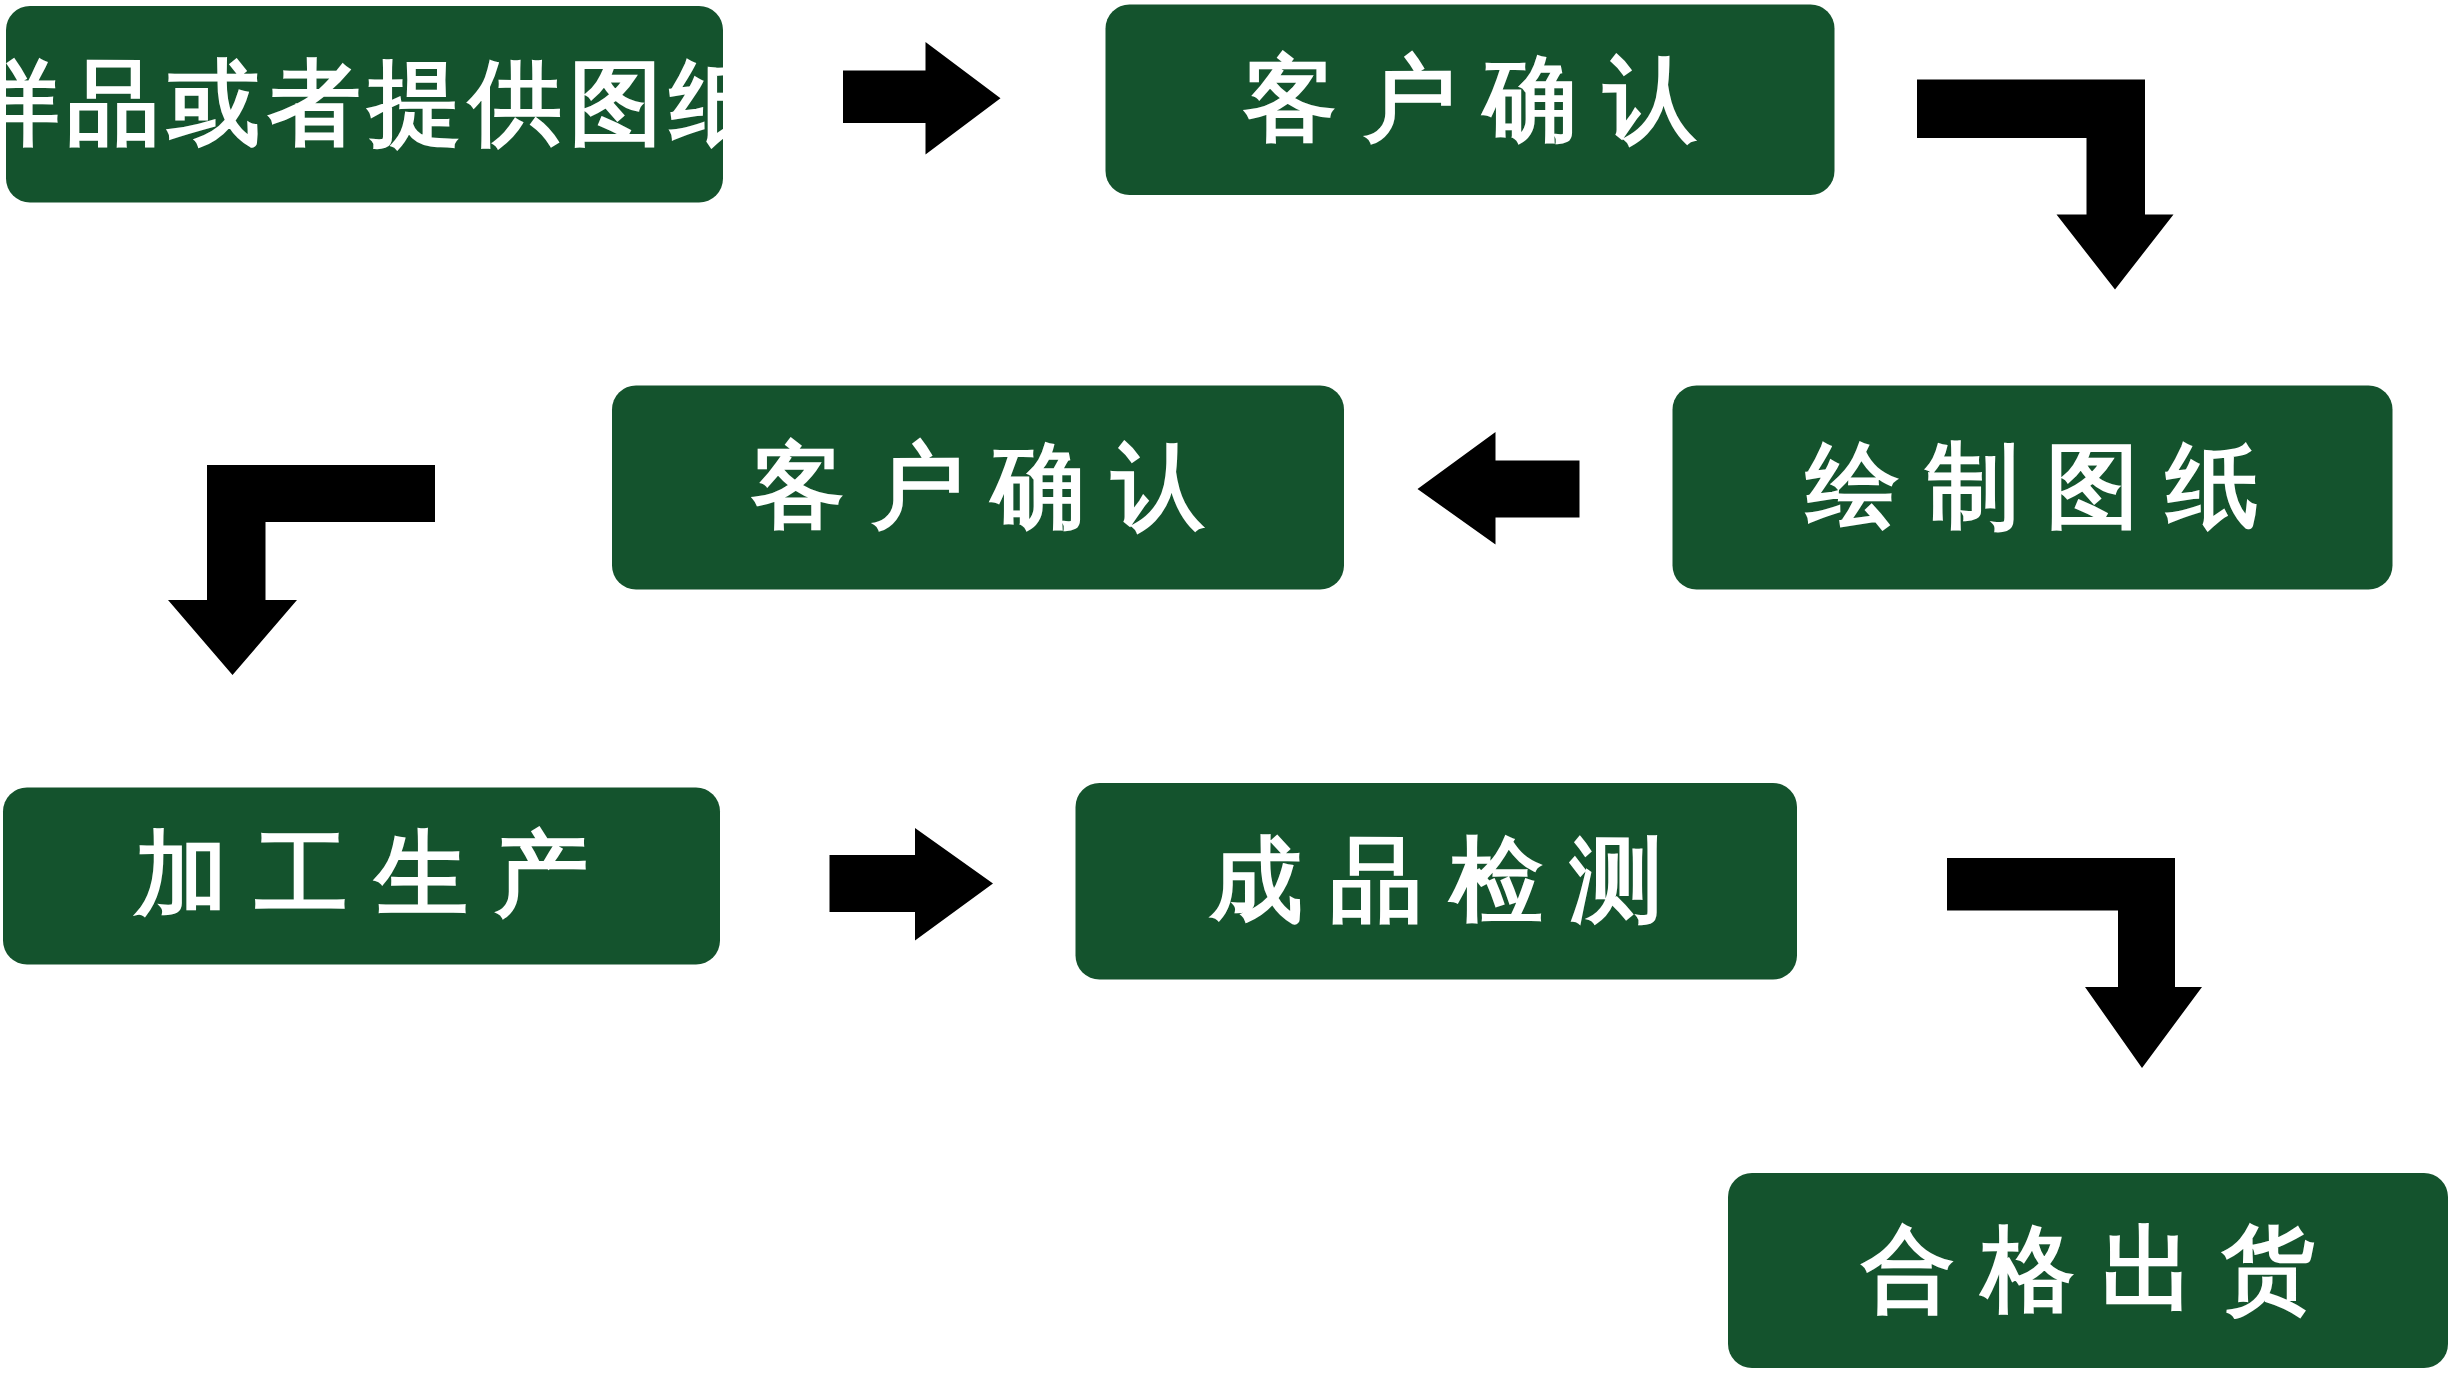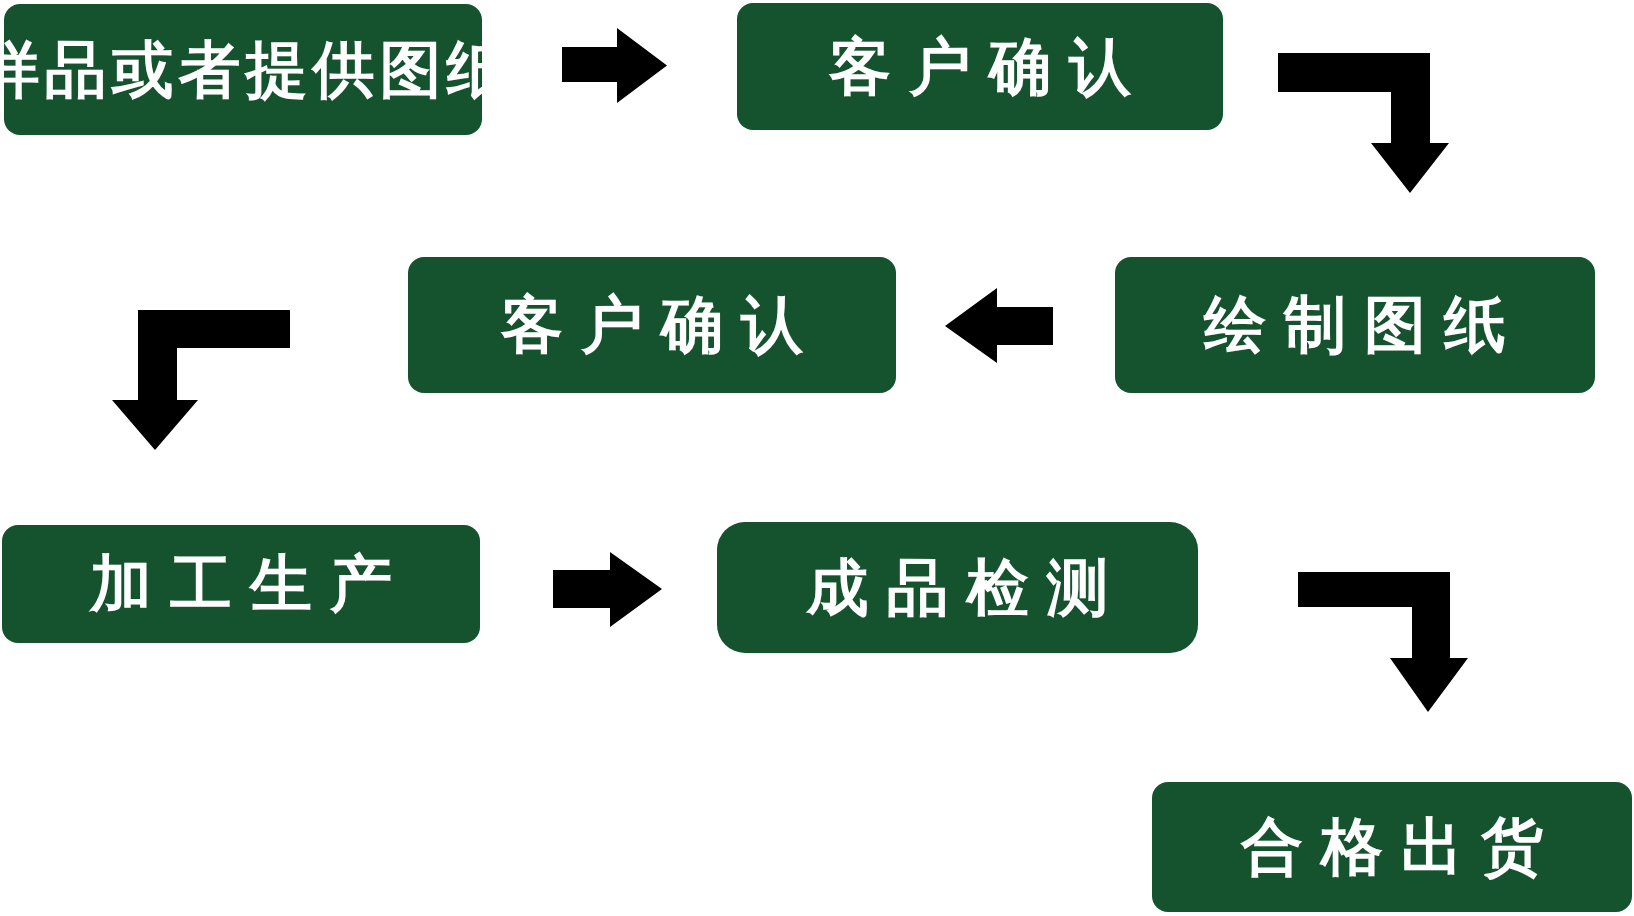--- a/index.html
+++ b/index.html
@@ -34,21 +34,21 @@
   }
   .ls-wide .label  { letter-spacing: 18px; margin-right: -18px; }
   .ls-tight .label { letter-spacing: 5px;  margin-right: -5px;  }
 
   
   #node-sample  { left: 4px;    top: 4px;   width: 478px; height: 131px; }
   #node-payment { left: 737px;  top: 3px;   width: 486px; height: 127px; }
   #node-draw    { left: 1105px; top: 257px; width: 480px; height: 136px; margin-left: 10px; }
   #node-confirm { left: 408px;  top: 257px; width: 488px; height: 136px; }
   #node-produce { left: 2px;    top: 525px; width: 478px; height: 118px; }
-  #node-inspect { left: 717px;  top: 522px; width: 481px; height: 131px; border-radius: 28px; }
+  #node-inspect { left: 717px;  top: 522px; width: 481px; height: 131px; }
   #node-ship    { left: 1152px; top: 782px; width: 480px; height: 130px; justify-content: center; }
 
   #connector-layer {
     position: absolute;
     left: 0; top: 0;
     width: 1634px;
     height: 916px;
     pointer-events: none;
   }
   #connector-layer path { fill: #000000; stroke: none; }

